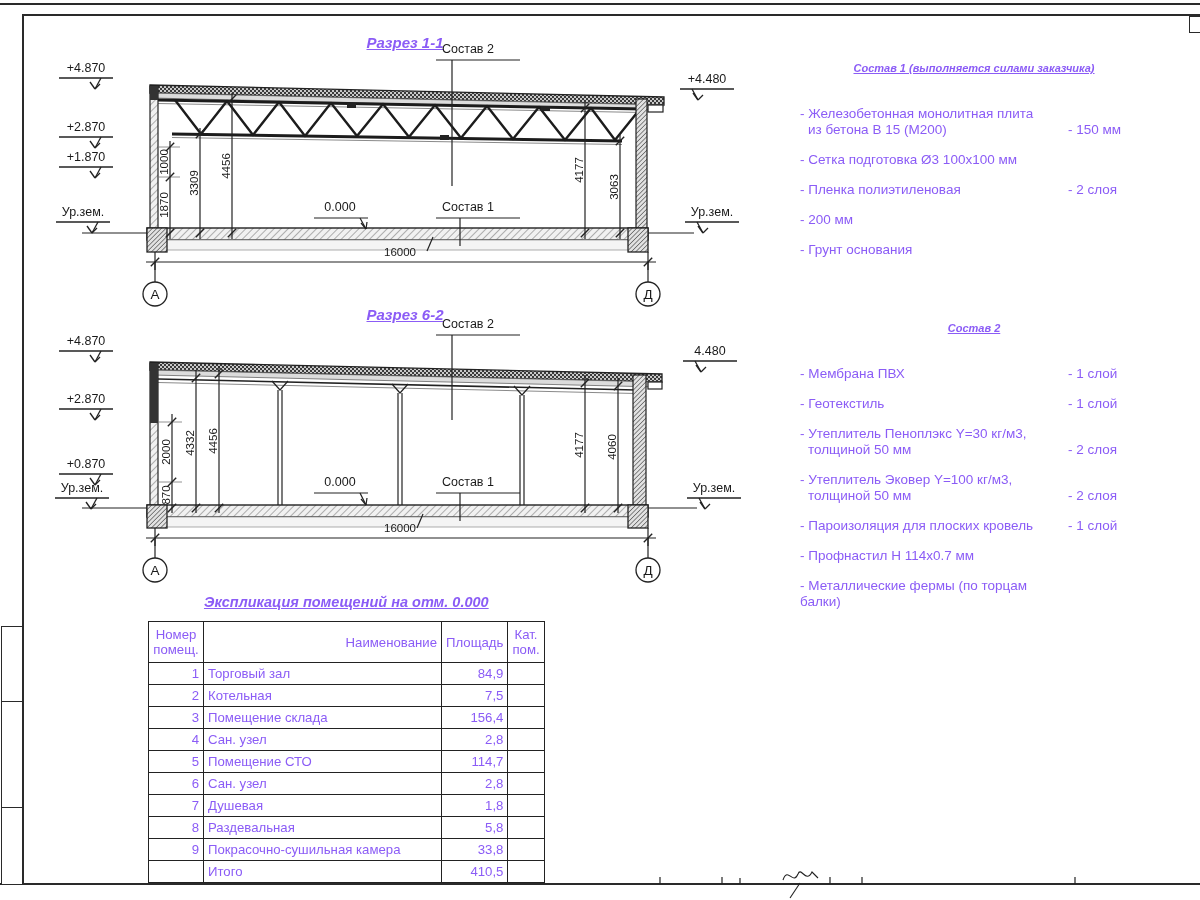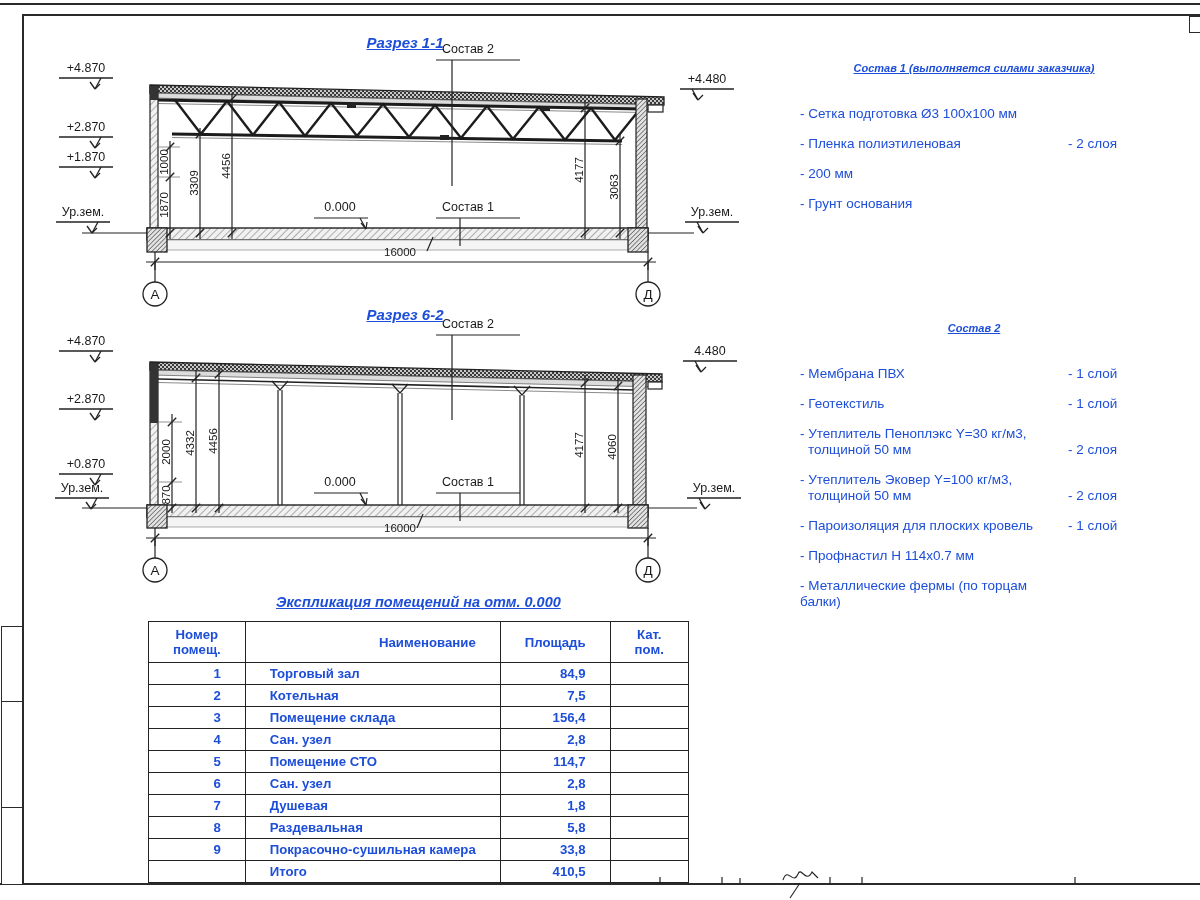--- a/index.html
+++ b/index.html
@@ -1,17 +1,17 @@
 <!DOCTYPE html>
 <html><head>
 <meta charset="utf-8">
 <style>
   html,body{margin:0;padding:0;background:#fff;}
   .page{position:relative;width:1200px;height:900px;background:#fff;overflow:hidden;
-        font-family:"Liberation Sans", sans-serif;color:#1d4ed8;}
+        font-family:"Liberation Sans", sans-serif;color:#8b5cf6;}
   .ln{position:absolute;background:#2a2a2a;}
   .box{position:absolute;border:1.5px solid #2a2a2a;background:#fff;}
   .dwg-title{position:absolute;font-style:italic;font-weight:bold;font-size:15px;
              text-align:center;text-decoration:underline;}
   .sv{position:absolute;}
   .k{stroke:#222;stroke-width:1.2;fill:none;}
   .kth{stroke:#777;stroke-width:0.8;fill:none;}
   .chord{stroke:#1c1c1c;stroke-width:3;fill:none;}
   .zig{stroke:#1c1c1c;stroke-width:2.4;fill:none;stroke-linejoin:round;}
   .txt{font-size:12.5px;fill:#1a1a1a;}
@@ -21,22 +21,22 @@
   .sostav-title{text-align:center;font-style:italic;font-weight:bold;font-size:11px;
                 text-decoration:underline;margin-bottom:30px;}
   .item{display:flex;justify-content:space-between;align-items:flex-end;margin-bottom:14px;}
   .itxt{flex:1;}
   .l2{padding-left:8px;}
   .ival{width:80px;flex:none;white-space:nowrap;}
   .expl{position:absolute;left:148px;top:594px;}
   .expl-title{text-align:center;font-style:italic;font-weight:bold;font-size:14.5px;
               text-decoration:underline;margin-bottom:11px;}
   table.rooms{border-collapse:collapse;table-layout:fixed;}
-  table.rooms td,table.rooms th{border:1.6px solid #222;font-weight:bold;
-        font-size:13.2px;padding:1px 24px;overflow:hidden;white-space:nowrap;}
+  table.rooms td,table.rooms th{border:1.6px solid #222;font-weight:normal;
+        font-size:13.2px;padding:1px 4px;overflow:hidden;white-space:nowrap;}
   table.rooms th{height:38px;}
   table.rooms td{height:19px;}
   .c{text-align:right;}
 </style>
 </head>
 <body>
 
 <div class="page">
 
   <svg width="0" height="0" style="position:absolute">
@@ -308,20 +308,27 @@
       <line x1="648" y1="538" x2="648" y2="558" class="k"></line>
       <circle cx="648" cy="570" r="12" fill="#fff" stroke="#222" stroke-width="1.3"></circle>
       <text class="axl" x="648" y="575" text-anchor="middle">Д</text>
     </g>
   </svg>
 
   <div class="sostav" style="left:800px;top:60px">
     <div class="sostav-title">Состав 1 (выполняется силами заказчика)</div>
     <div class="item">
       <div class="itxt">
+          <div>- Железобетонная  монолитная плита</div>
+          <div class="l2">из бетона В 15 (М200)</div>
+        </div>
+      <div class="ival">- 150 мм</div>
+    </div>
+    <div class="item">
+      <div class="itxt">
           <div>- Сетка подготовка Ø3 100х100 мм</div>
           <div class="l2"></div>
         </div>
       <div class="ival"></div>
     </div>
     <div class="item">
       <div class="itxt">
           <div>- Пленка полиэтиленовая</div>
           <div class="l2"></div>
         </div>

